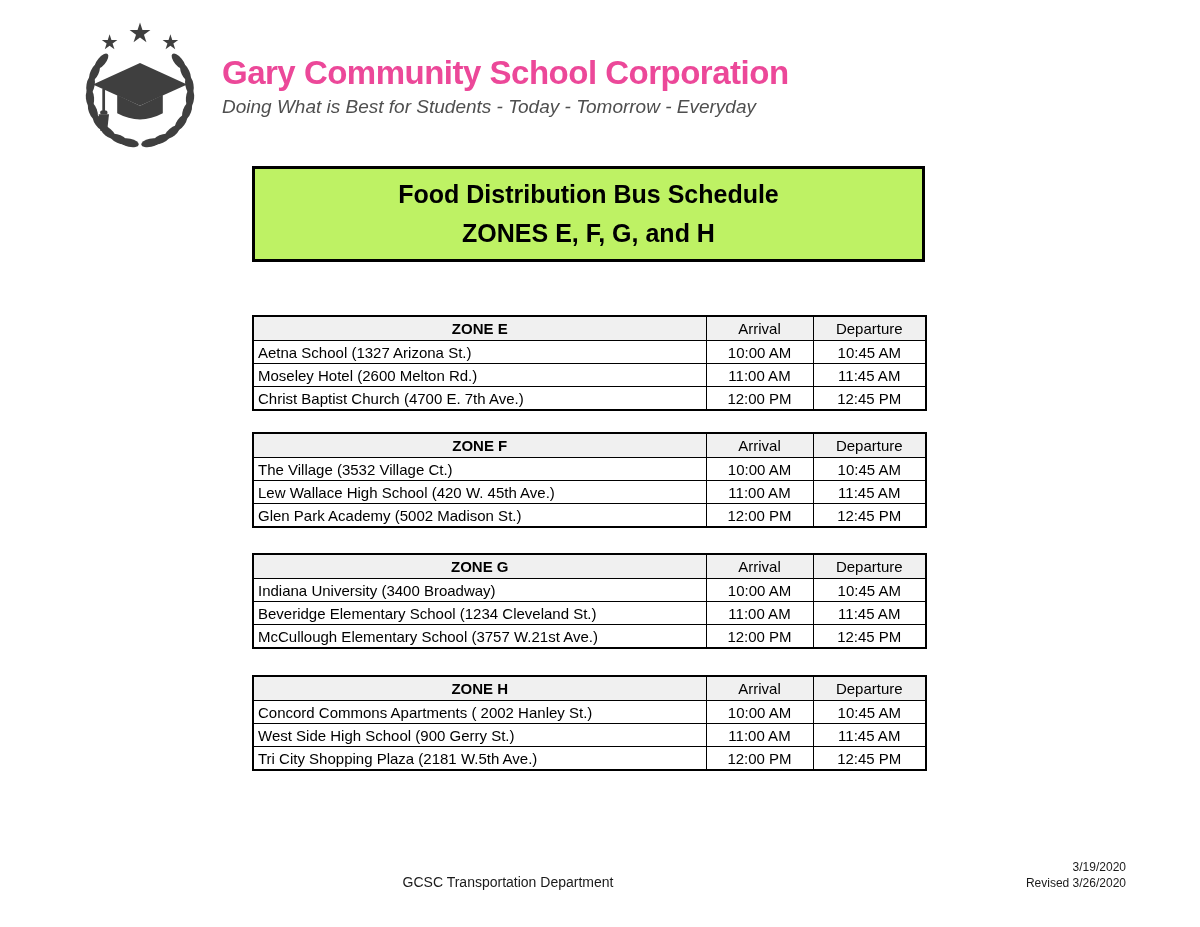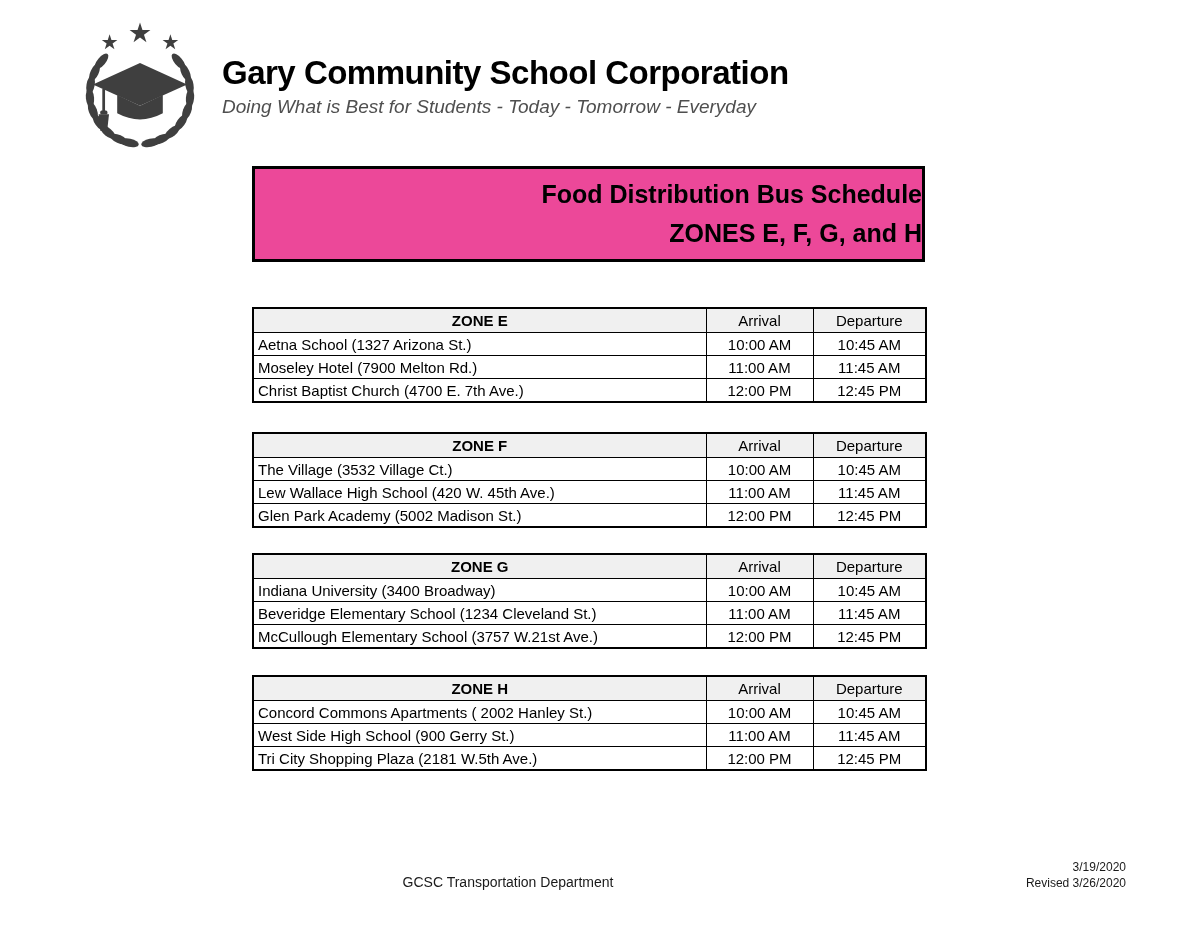--- a/index.html
+++ b/index.html
@@ -10,52 +10,52 @@
     position: relative;
     overflow: hidden;
     color: #000;
   }
   .logo {
     position: absolute; left: 64px; top: 22px;
     width: 152px; height: 134px;
   }
   .org-block { position: absolute; left: 222px; top: 54px; }
   .org-name {
-    font-size: 33px; font-weight: bold; color: #000000;
+    font-size: 33px; font-weight: bold; color: #ec4899;
     letter-spacing: -0.5px; white-space: nowrap;
   }
   .org-tagline {
     font-size: 19px; font-style: italic; color: #4f4f4f;
     margin-top: 4px; white-space: nowrap;
   }
   .title-box {
     position: absolute; left: 252px; top: 166px;
     width: 667px; height: 90px;
     border: 3px solid #000;
     display: flex; flex-direction: column; justify-content: space-evenly;
-    text-align: right; font-weight: bold; font-size: 25px;
-    background: #ec4899;
+    text-align: center; font-weight: bold; font-size: 25px;
+    background: #bef264;
   }
   table.zone-table {
     position: absolute; left: 252px; width: 673px;
     border-collapse: collapse; border: 2px solid #000;
     table-layout: fixed; font-size: 15px; background: #fff;
   }
   table.zone-table th, table.zone-table td {
     border: 1px solid #000; height: 22px; padding: 0 4px;
     overflow: hidden; white-space: nowrap;
   }
   table.zone-table thead th {
     background: #f0f0f0; font-weight: normal; text-align: center; height: 23px;
   }
   table.zone-table th.zone-name { font-weight: bold; }
   td.loc { text-align: left; }
   td.time { text-align: center; }
   .c-loc { width: 453px; } .c-arr { width: 107px; } .c-dep { width: 113px; }
-  #table-zone-e { top: 307px; border-radius: 31px; }
+  #table-zone-e { top: 315px; border-radius: 31px; }
   #table-zone-f { top: 432px; }
   #table-zone-g { top: 553px; }
   #table-zone-h { top: 675px; }
   .footer-dept {
     position: absolute; left: 0; top: 874px; width: 1016px;
     text-align: center; font-size: 14px; color: #1a1a1a;
   }
   .footer-dates {
     position: absolute; right: 74px; top: 859px;
     text-align: right; font-size: 12px; line-height: 1.35; color: #1a1a1a;
@@ -128,21 +128,21 @@
       <th>Departure</th>
     </tr>
   </thead>
   <tbody>
     <tr>
       <td class="loc">Aetna School (1327 Arizona St.)</td>
       <td class="time">10:00 AM</td>
       <td class="time">10:45 AM</td>
     </tr>
     <tr>
-      <td class="loc">Moseley Hotel (7900 Melton Rd.)</td>
+      <td class="loc">Moseley Hotel (2600 Melton Rd.)</td>
       <td class="time">11:00 AM</td>
       <td class="time">11:45 AM</td>
     </tr>
     <tr>
       <td class="loc">Christ Baptist Church  (4700 E. 7th Ave.)</td>
       <td class="time">12:00 PM</td>
       <td class="time">12:45 PM</td>
     </tr>
   </tbody>
 </table>

